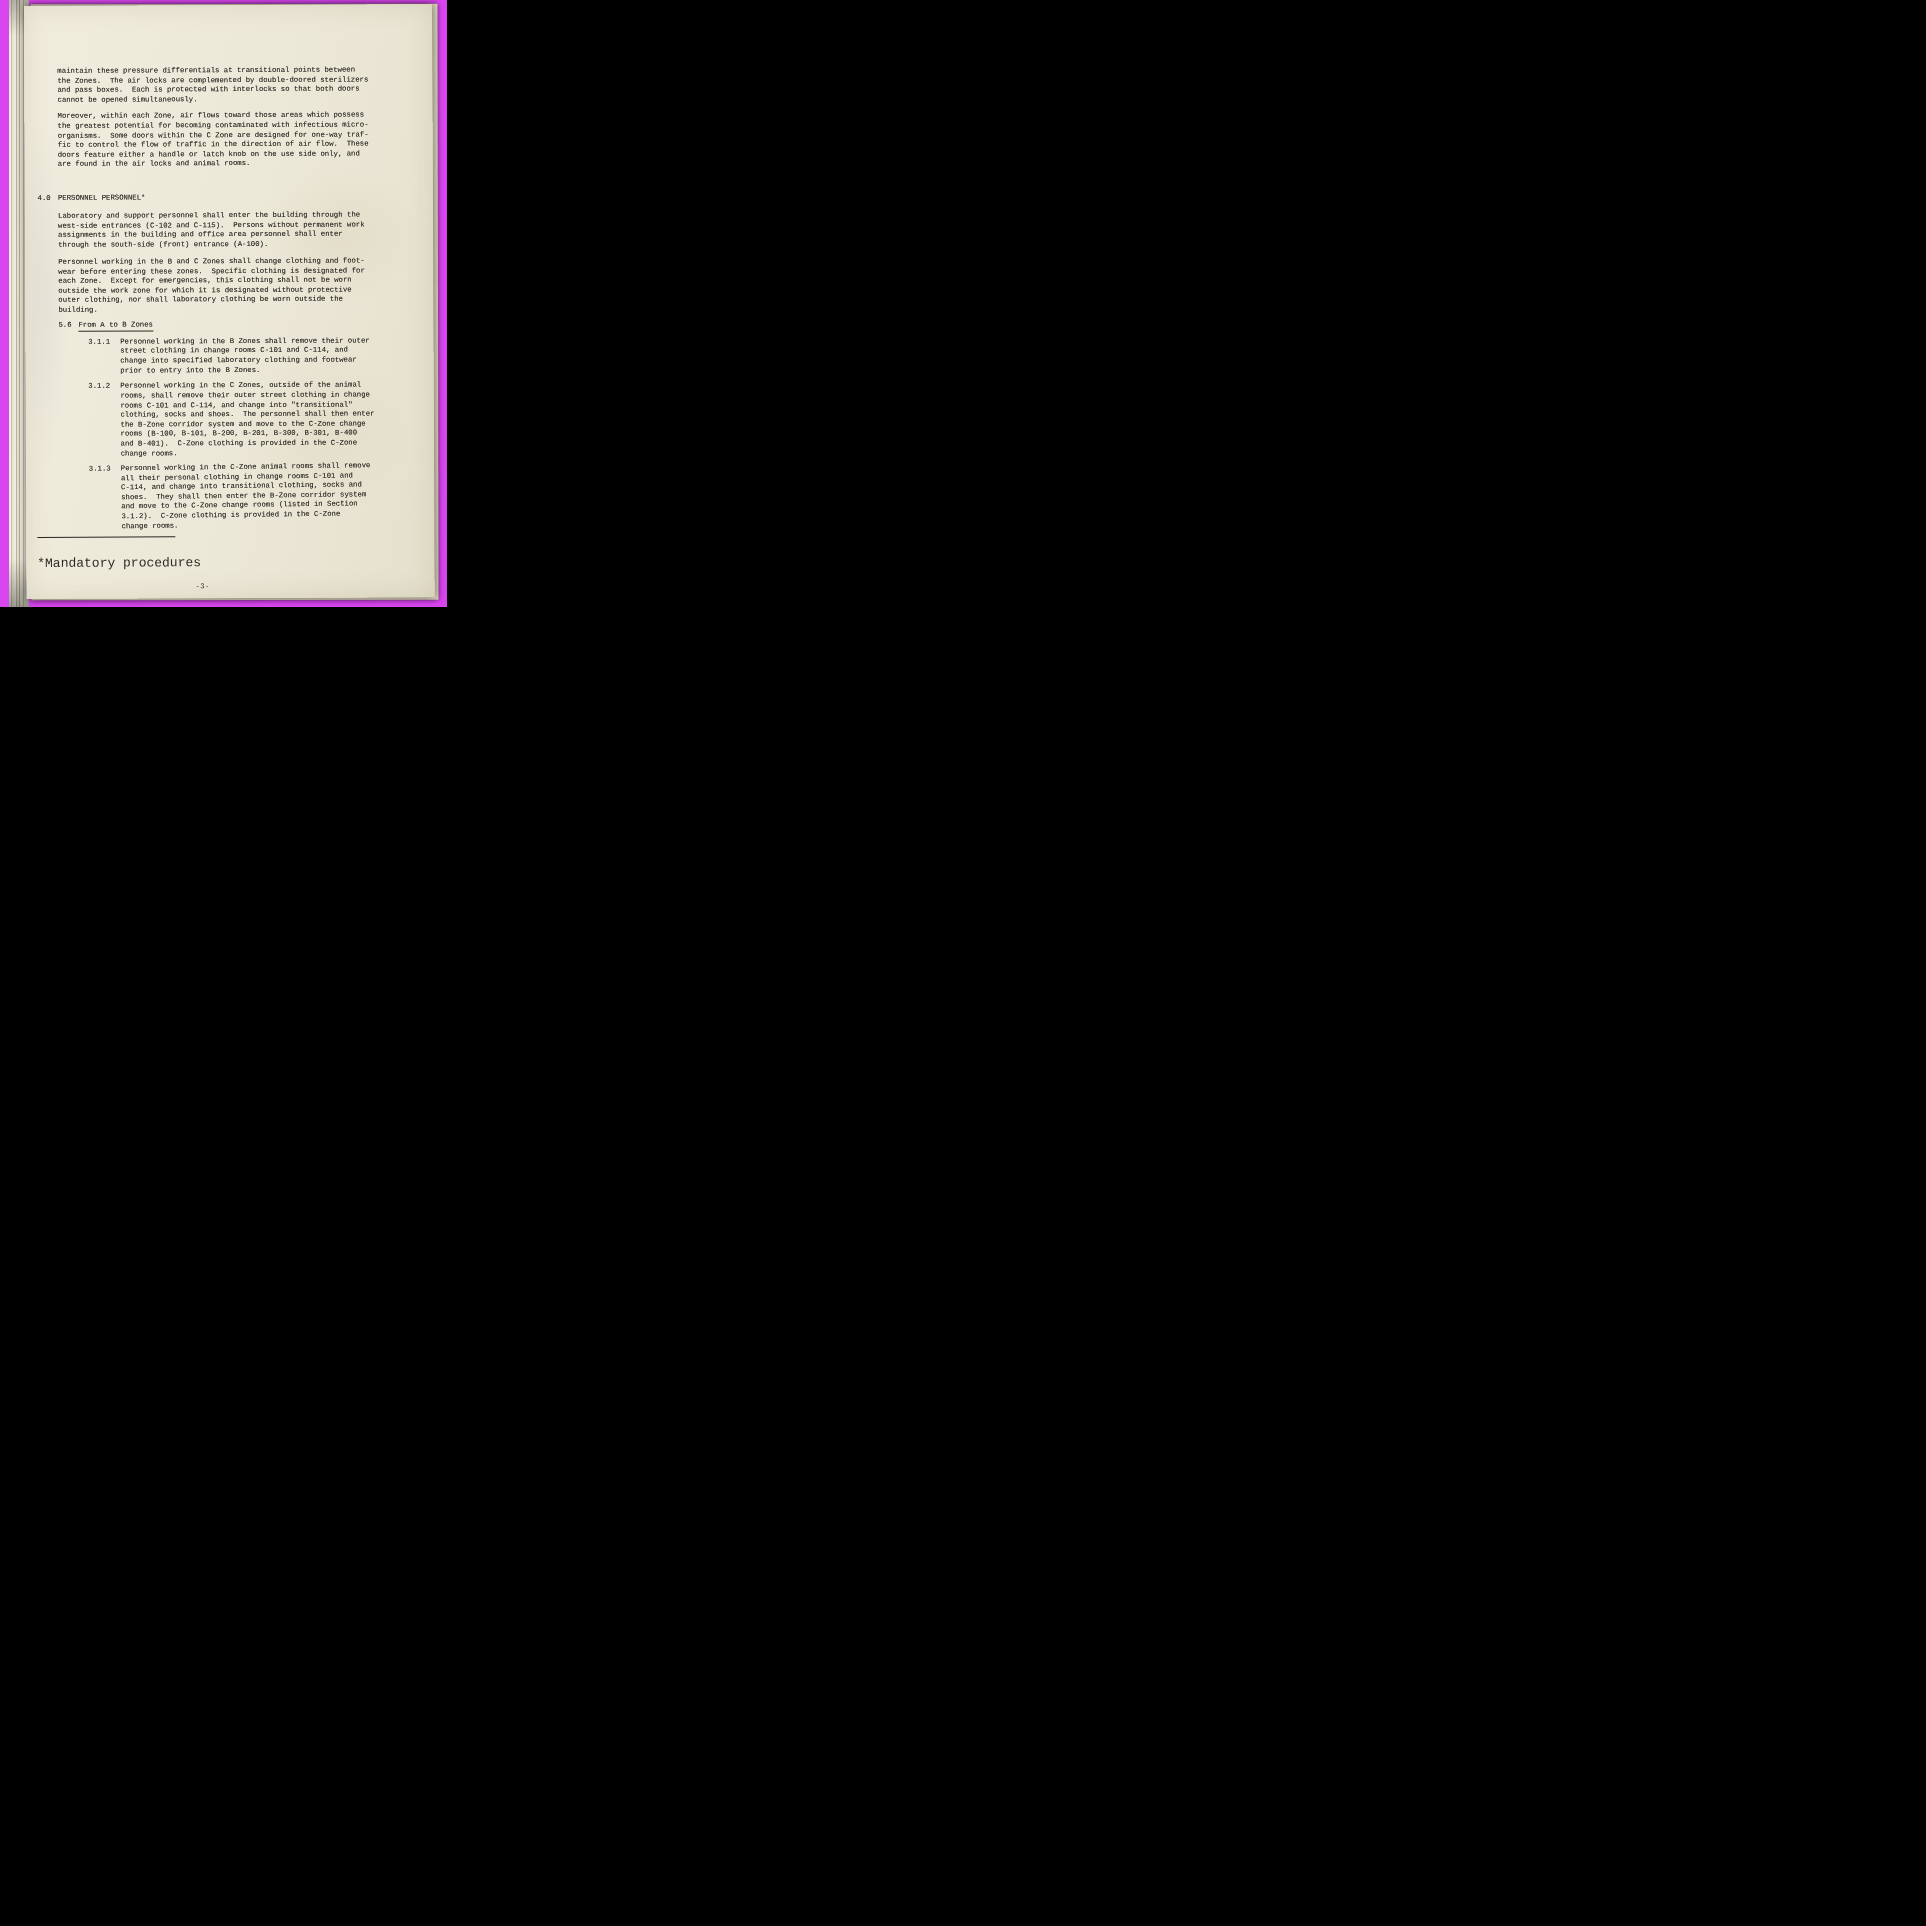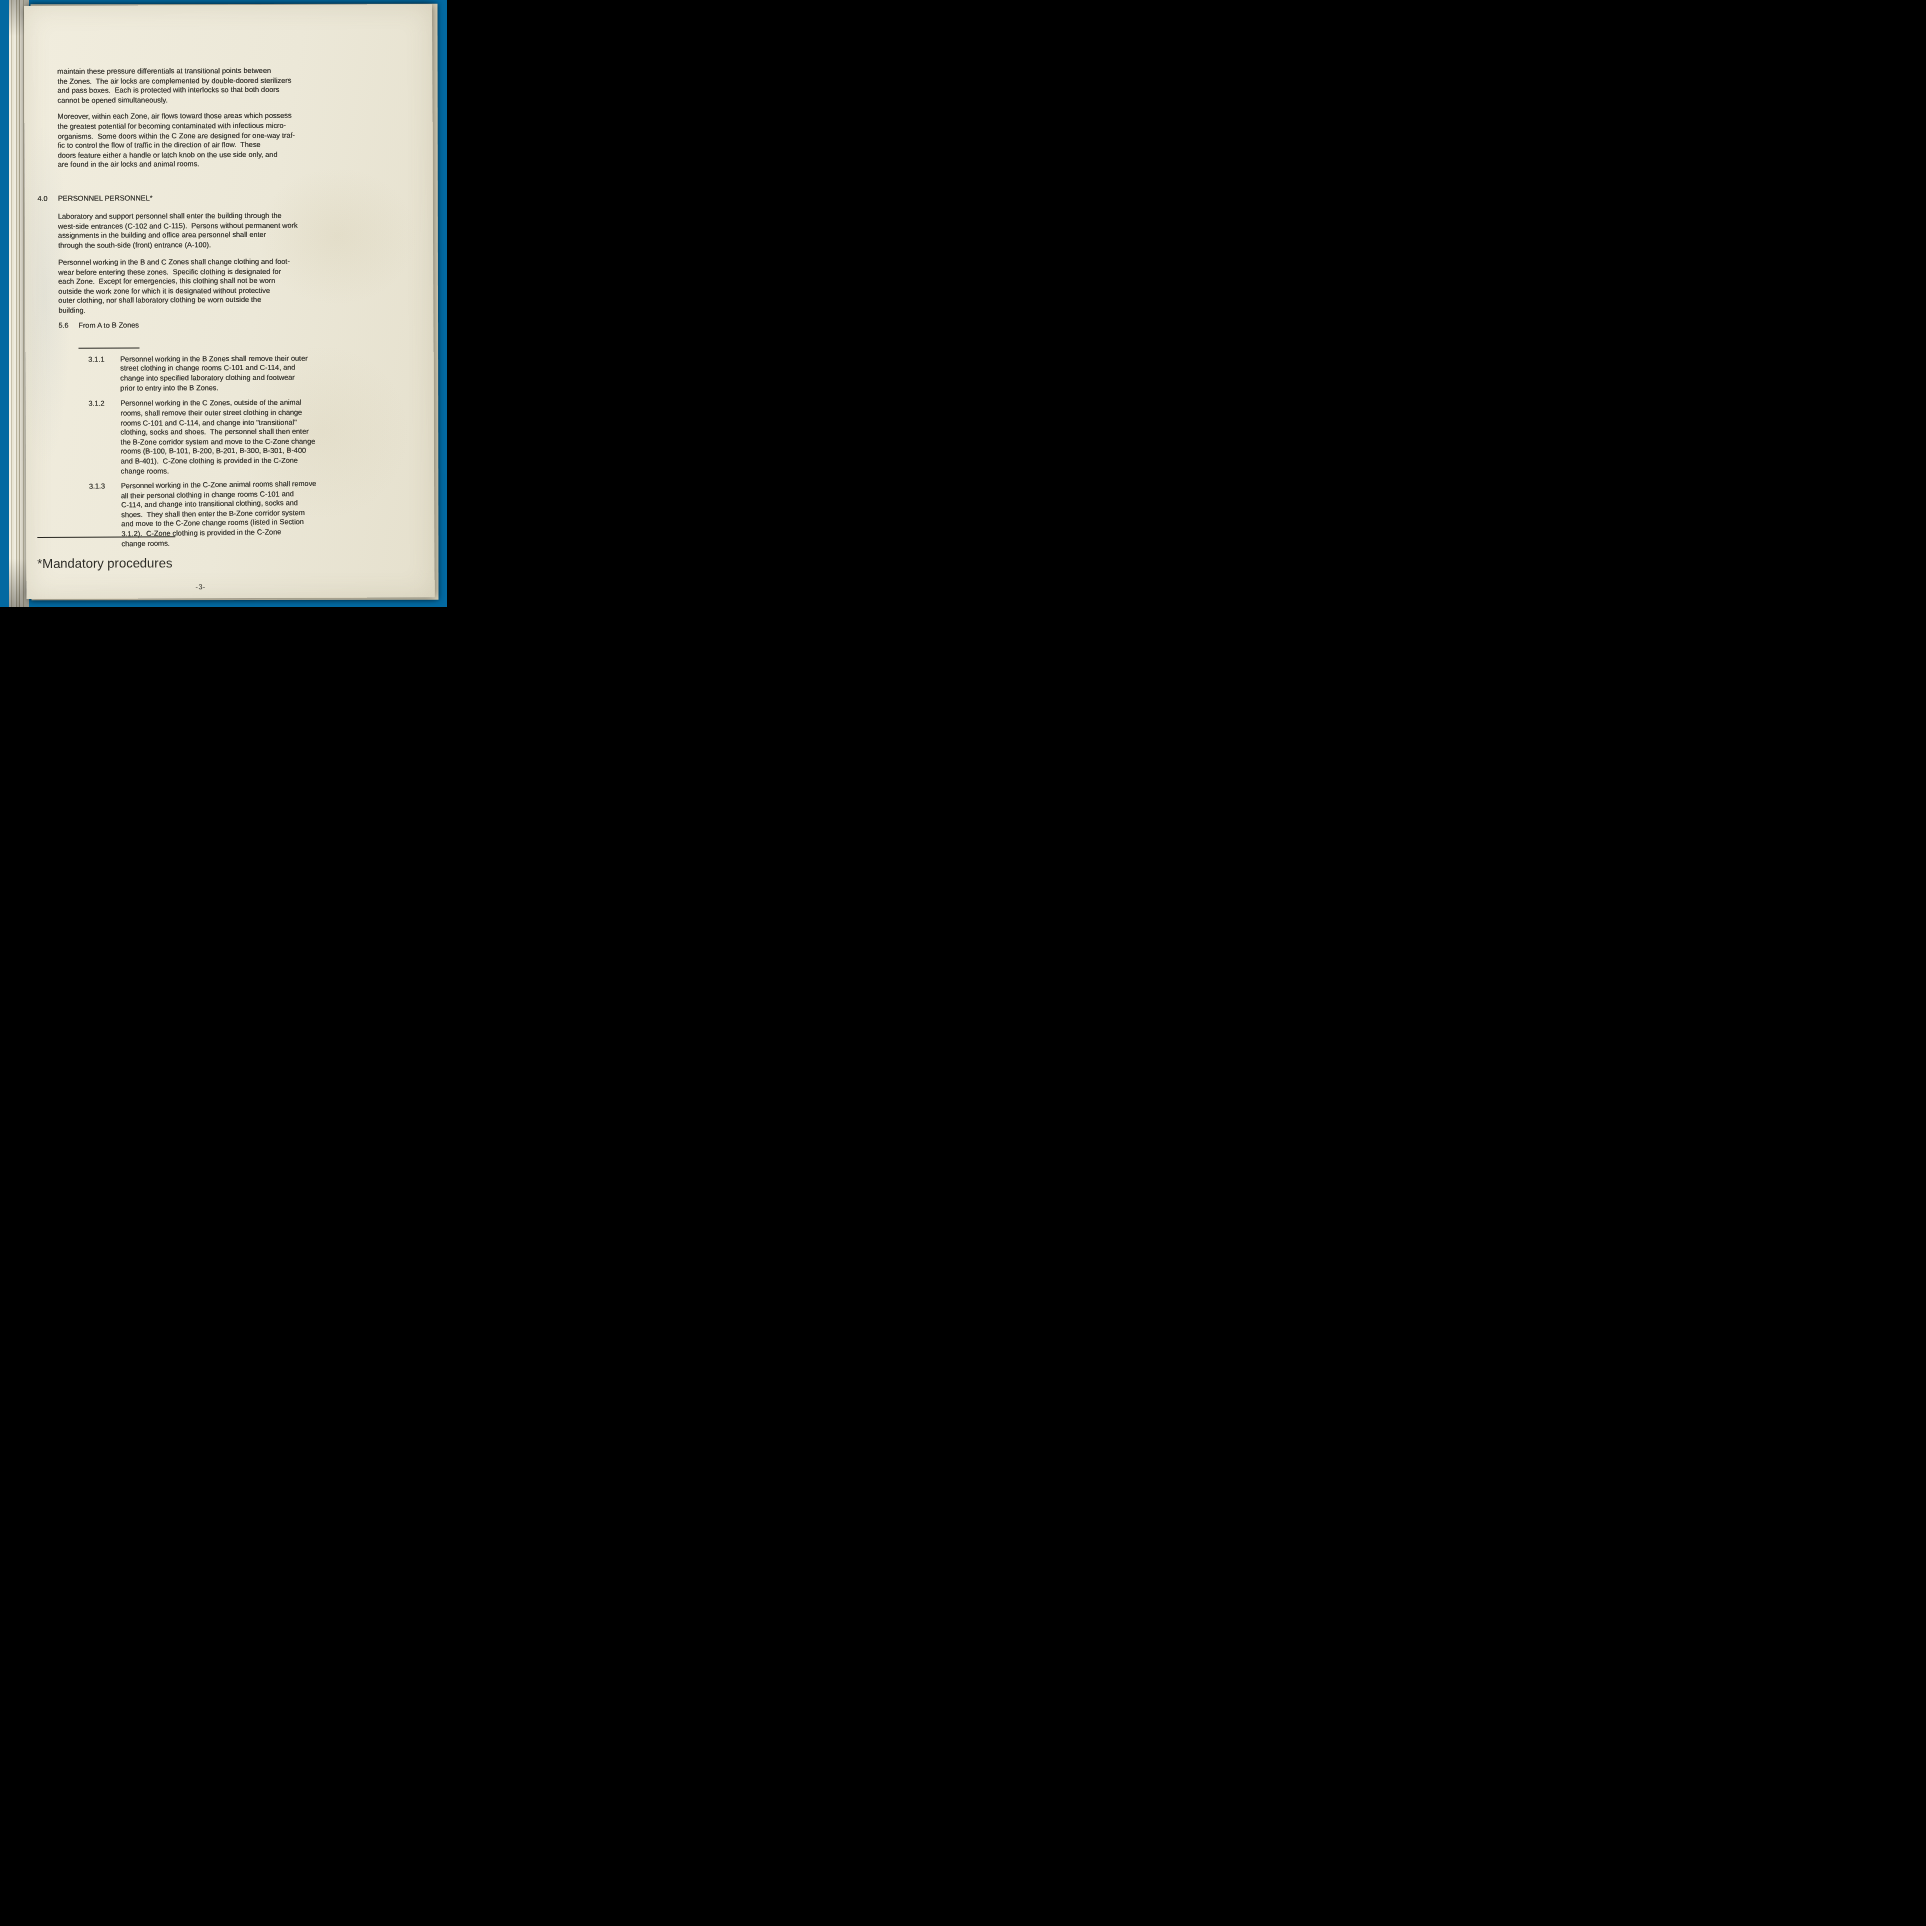--- a/index.html
+++ b/index.html
@@ -1,19 +1,19 @@
 <!DOCTYPE html>
 <html style="font-size:6.2px"><head>
 <meta charset="utf-8">
 <style>
   html,body { margin:0; padding:0; background:#000; }
   .scan {
     position:relative; width:447px; height:607px; overflow:hidden;
-    background:#0369a1;
-    font-family:Liberation Sans, sans-serif;
+    background:#d946ef;
+    font-family:Liberation Mono, monospace;
   }
   
   .edge-stack {
     position:absolute; left:9.2px; top:0; width:20px; height:100%;
     background:
       linear-gradient(180deg, rgba(0,0,0,.25), rgba(0,0,0,0) 6%, rgba(0,0,0,0) 92%, rgba(0,0,0,.35)),
       repeating-linear-gradient(90deg,
         #f2efe3 0px, #f2efe3 1.9px,
         #c7c1ab 1.9px, #c7c1ab 2.7px,
         #e9e5d4 2.7px, #e9e5d4 4.6px,
@@ -57,21 +57,21 @@
   .para { margin:0 0 7px 20.4px; }
   .para.after-intro { margin-bottom:24px; }
   .para.before-zones { margin-bottom:7.7px; }
   .para.before-sub { margin-bottom:5.4px; }
 
   .section-row { display:flex; margin:0 0 8.5px 0; }
   .sec-num { width:20.4px; flex-shrink:0; }
 
   .sub-row { display:flex; margin:0 0 6.2px 20.4px; }
   .sub-num { width:20px; flex-shrink:0; }
-  .sub-title { border-bottom:0.8px solid #2c2b26; padding-bottom:17px; }
+  .sub-title { border-bottom:0.8px solid #2c2b26; padding-bottom:0; }
 
   .item-row { display:flex; margin:0 0 6.2px 42px; }
   .item-num { width:32px; flex-shrink:0;margin-left:8px; }
   .item-text { white-space:pre; }
   .item-row.skewed { transform:rotate(-0.45deg); transform-origin:left center; }
 
   .footnote-rule { position:absolute; left:10.8px; top:531px; width:138px; height:1.2px; background:#26251f; }
   .footnote { position:absolute; left:10.8px; top:550px; font-size:13px; color:#2c2b26; }
   .page-number { position:absolute; left:169px; top:577px; font-size:7.3px; letter-spacing:0.4px; color:#2c2b26; }
 </style>

